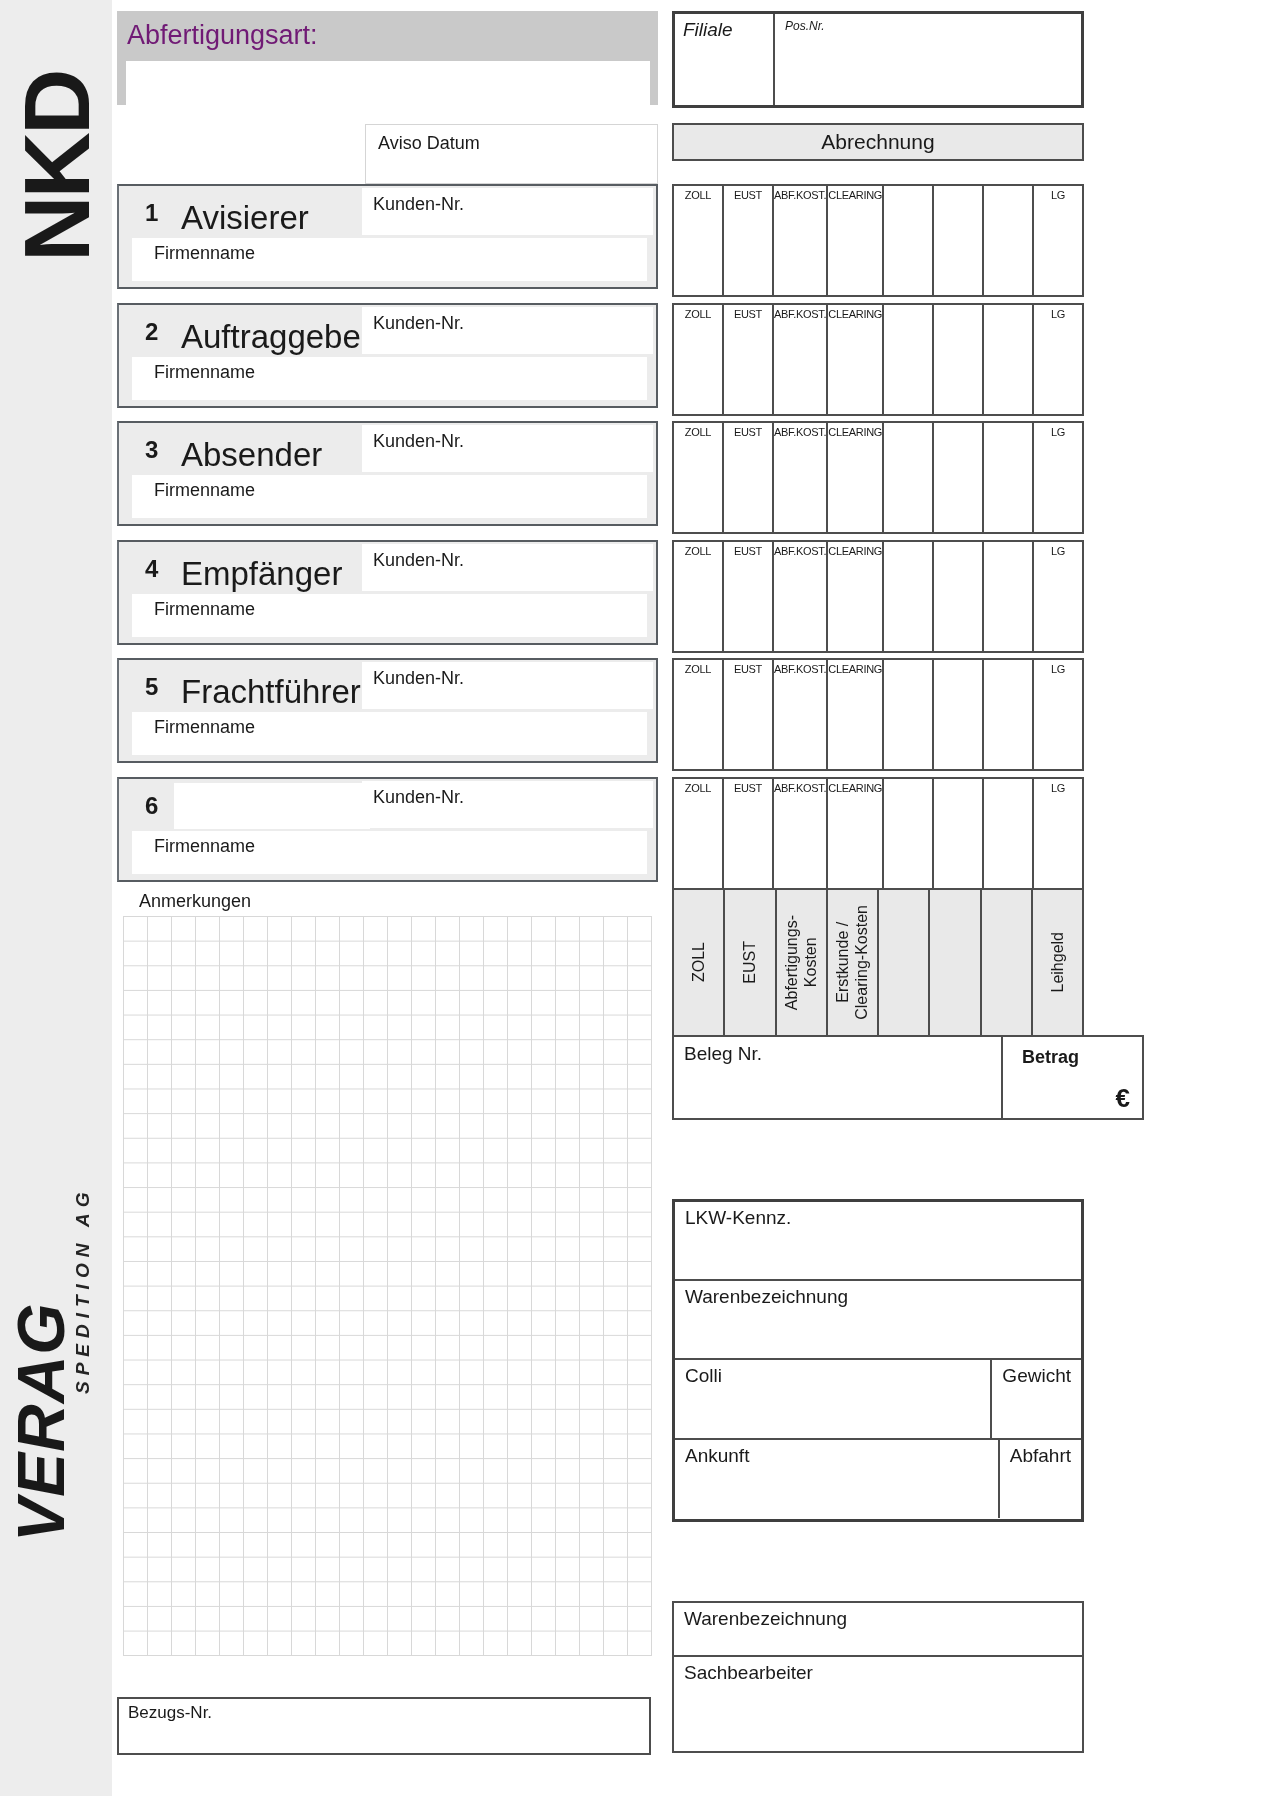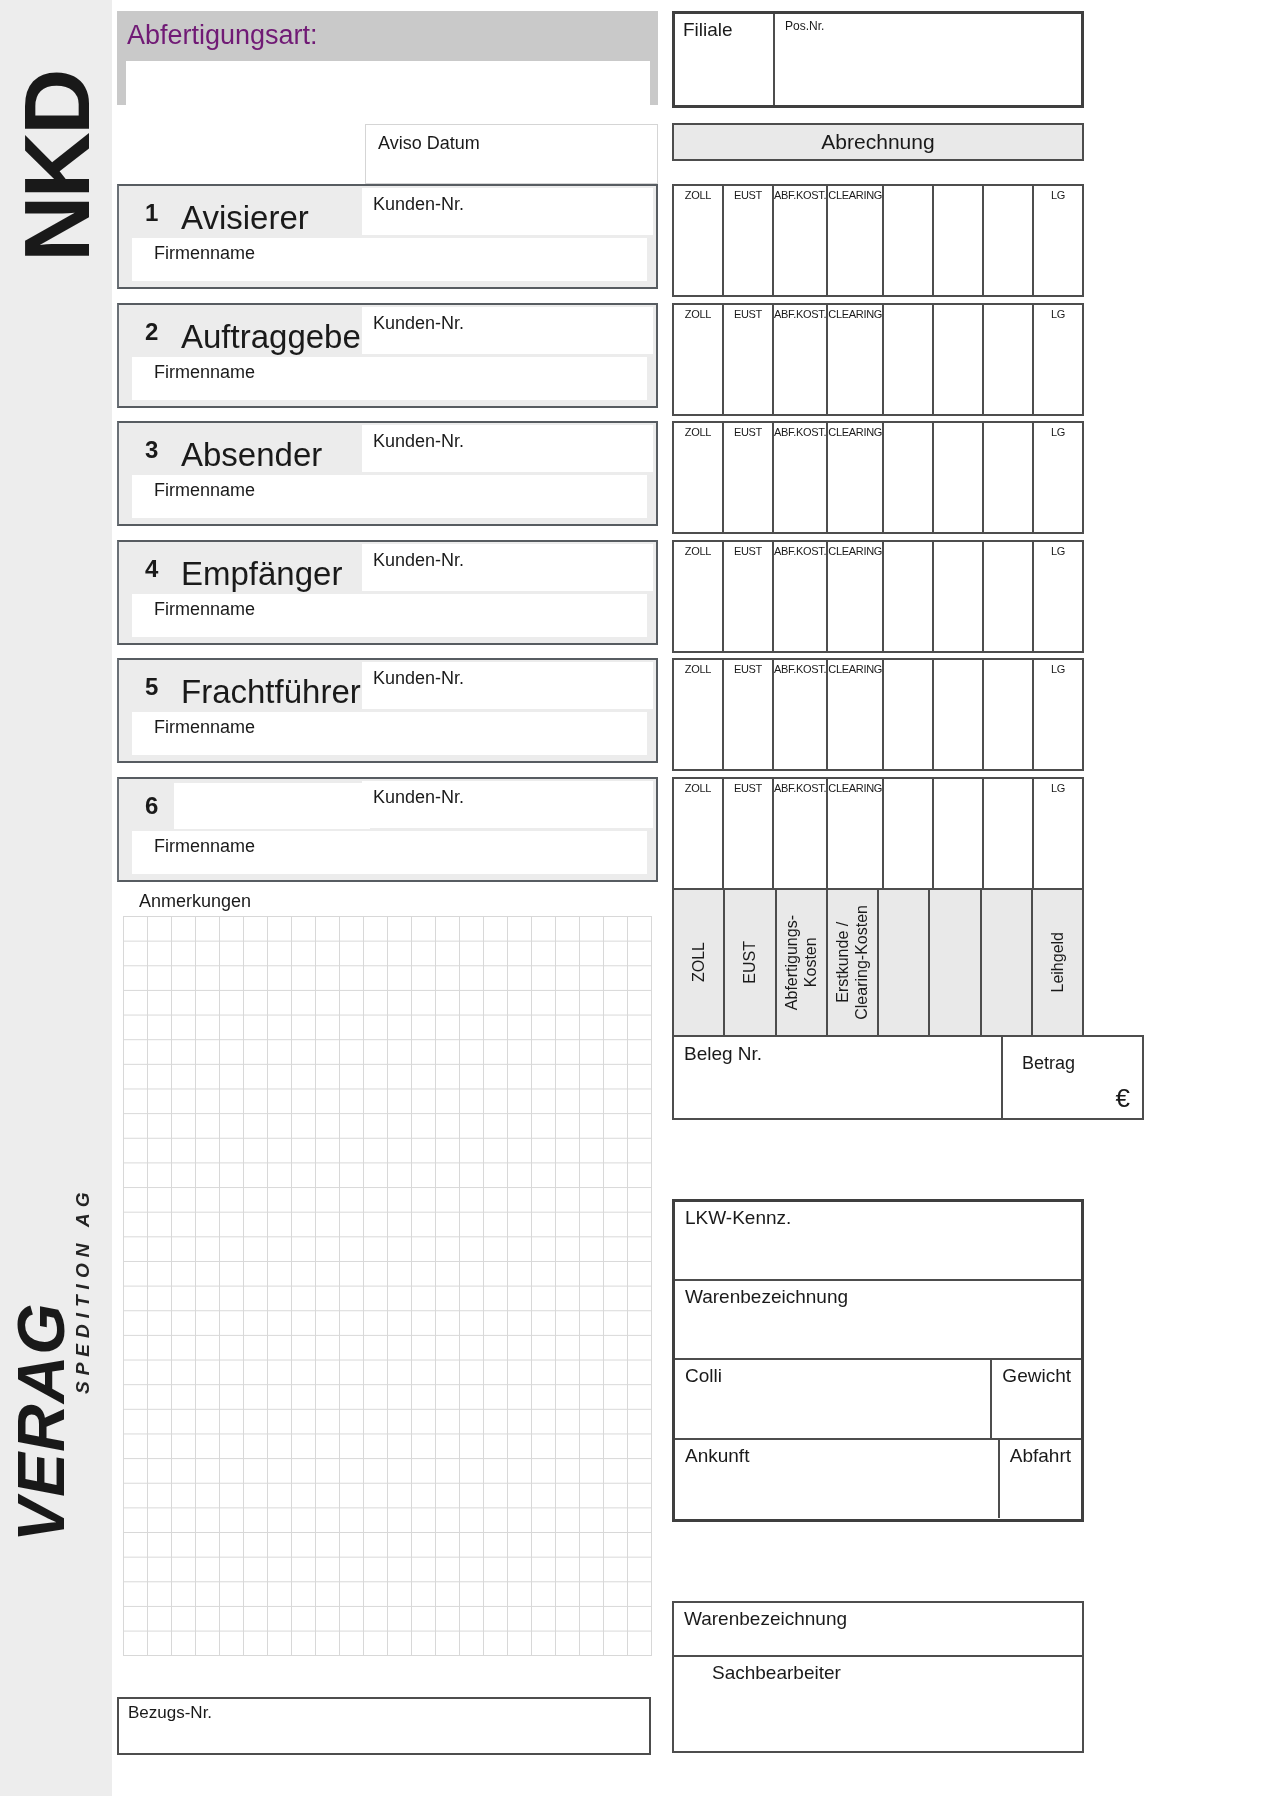--- a/index.html
+++ b/index.html
@@ -18,21 +18,21 @@
   .nkd{position:absolute; left:14px; top:22px; height:240px; font-size:92px; font-weight:800; letter-spacing:-3px; color:#191919; line-height:86px;}
   .verag{position:absolute; left:12px; top:1222px; height:320px; line-height:1;}
   .verag-main{font-size:66px; font-weight:800; font-style:italic; letter-spacing:1px; color:#191919; line-height:58px;}
   .verag-sub{font-size:19px; font-weight:700; font-style:italic; letter-spacing:6px; color:#242424; padding-top:148px; margin-left:4px; line-height:26px; white-space:nowrap;}
 
   
   .abfart-block{position:absolute; left:117px; top:11px; width:541px; height:94px; background:var(--header-block-bg);}
   .abfart-label{position:absolute; left:10px; top:9px; font-size:27px; color:#701a75;}
   .abfart-input{position:absolute; left:9px; top:50px; width:524px; height:45px; background:#fff;}
 
-  .filiale-box{position:absolute; left:672px; top:11px; width:412px; height:97px; background:#fff; border:3px solid var(--border-box); display:flex;}
+  .filiale-box{position:absolute; left:672px; top:11px; width:412px; height:97px; background:#fff; border:3px solid var(--border-box); display:flex;font-style:italic;}
   .filiale-cell{width:100px; border-right:2px solid var(--border-dark); padding:5px 8px; font-size:19px;}
   .posnr-cell{flex:1; padding:5px 10px; font-size:12px;}
 
   .aviso-field{position:absolute; left:365px; top:124px; width:293px; height:60px; background:#fff; border:1px solid var(--field-border); padding:8px 12px; font-size:18px;}
 
   .abrechnung-header{position:absolute; left:672px; top:123px; width:412px; height:38px; background:var(--table-header-bg); border:2px solid var(--border-dark); display:flex; align-items:center; justify-content:center; font-size:21px;}
 
   
   .section-box{position:absolute; left:117px; width:541px; height:105px; background:var(--section-bg); border:2px solid #575c61; border-left-color:#6a7076;}
   .section-number{position:absolute; left:26px; top:13px; font-size:24px; font-weight:700;}
@@ -48,21 +48,21 @@
   .abr-cell-label{font-size:11px; letter-spacing:-0.3px; white-space:nowrap;}
 
   
   .rot-row{position:absolute; left:672px; top:888px; width:412px; height:149px; border:2px solid var(--border-dark); display:flex;}
   .rot-cell{flex:1; background:var(--table-header-bg); border-right:2px solid var(--border-dark); display:flex; align-items:center; justify-content:center; overflow:hidden;}
   .rot-cell:last-child{border-right:none;}
   .rot-label{writing-mode:vertical-rl; transform:rotate(180deg); font-size:16px; white-space:pre-line; text-align:center; line-height:19px;}
 
   .beleg-row{position:absolute; left:672px; top:1035px; width:472px; height:85px; border:2px solid var(--border-dark); display:flex; background:#fff;gap:11px;}
   .beleg-cell{width:329px; border-right:2px solid var(--border-dark); padding:6px 10px; font-size:19px;}
-  .betrag-cell{flex:1; padding:16px 8px; font-size:18px; position:relative;}
+  .betrag-cell{flex:1; padding:10px 8px; font-size:18px; position:relative;font-weight:bold;}
   .euro-sign{position:absolute; right:12px; bottom:4px; font-size:26px;}
 
   
   .anm-label{position:absolute; left:139px; top:891px; font-size:18px;}
   .anm-grid{position:absolute; left:123px; top:916px; width:529px; height:740px;
     background-image:linear-gradient(to right, var(--grid-line) 1.4px, transparent 1.4px),
                      linear-gradient(to bottom, var(--grid-line) 1.4px, transparent 1.4px);
     background-size:24px 24.65px; border:1.4px solid var(--grid-line); border-left:none; border-top:none;}
 
   
@@ -71,21 +71,21 @@
   .row-lkw{height:79px;}
   .row-waren{height:79px;}
   .split-row{display:flex; padding:0; height:80px;}
   .split-row:last-child{border-bottom:none; height:78px;}
   .split-left{width:329px; border-right:2px solid var(--border-dark); padding:5px 10px;}
   .split-right{flex:1; padding:5px 10px;border-radius:23px;}
 
   
   .proc-box{position:absolute; left:672px; top:1601px; width:412px; height:152px; border:2px solid var(--border-dark); background:#fff;}
   .proc-row1{height:54px; border-bottom:2px solid var(--border-dark); padding:5px 10px; font-size:19px;}
-  .proc-row2{padding:5px 10px; font-size:19px; height:94px;margin-left:28px;}
+  .proc-row2{padding:5px 10px; font-size:19px; height:94px;}
 
   .bezugs-box{position:absolute; left:117px; top:1697px; width:534px; height:58px; border:2px solid var(--border-dark); background:#fff; padding:4px 9px; font-size:17px;}
 </style>
 </head>
 <body>
 
 <div class="page">
 
   <div class="sidebar">
     <div class="nkd vtext">NKD</div>

